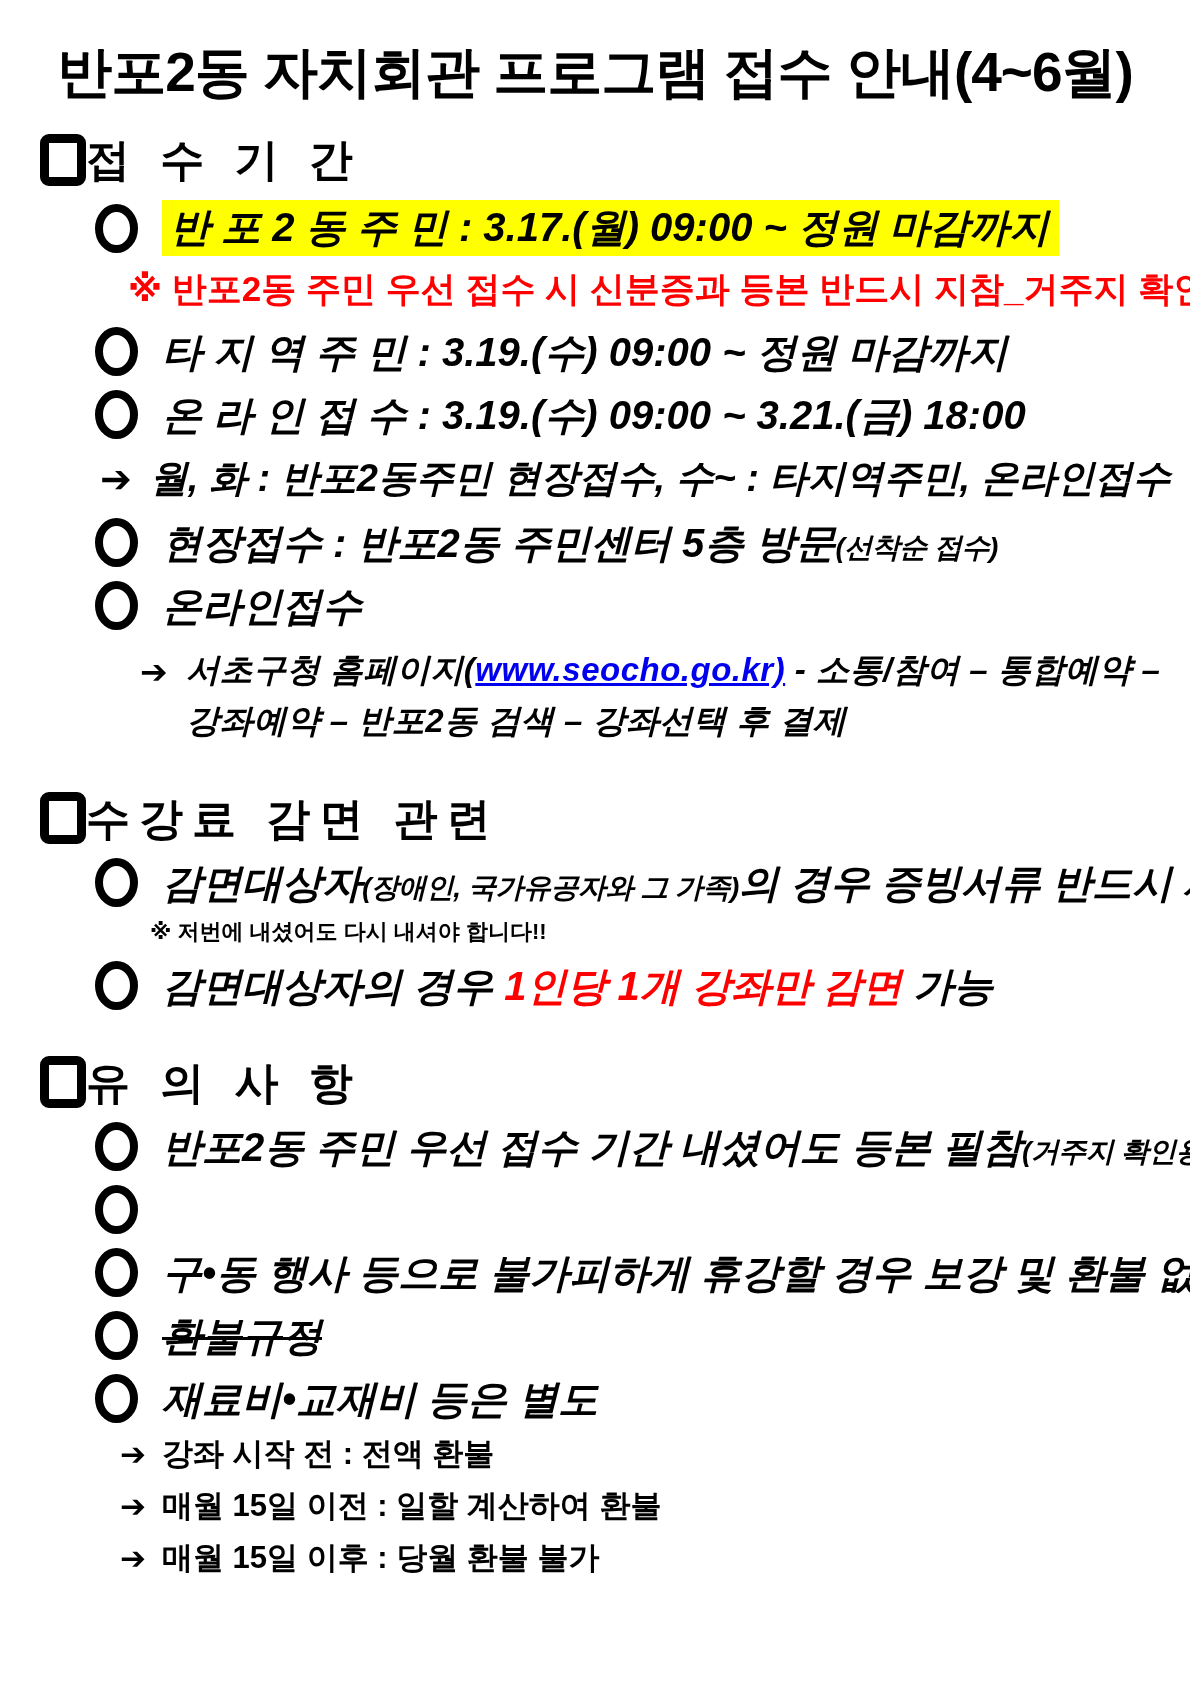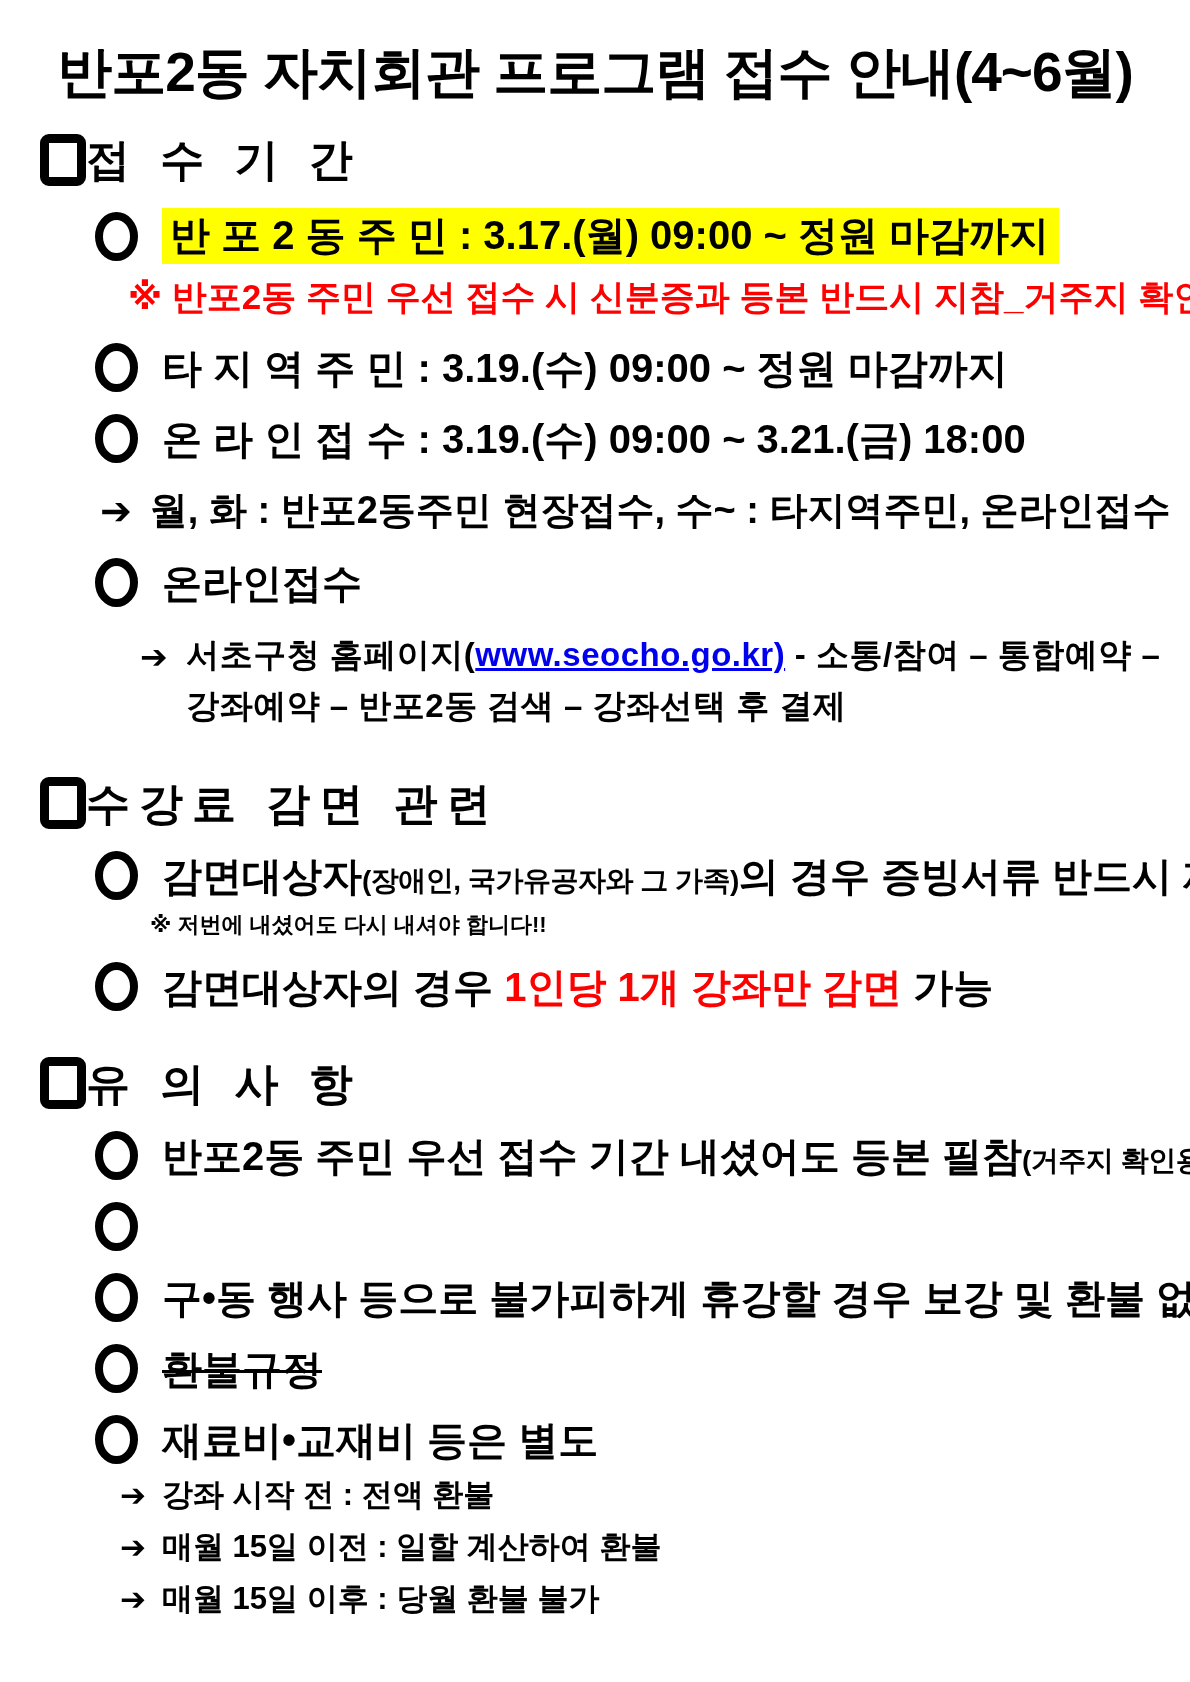--- a/index.html
+++ b/index.html
@@ -48,21 +48,21 @@
   
   .sub-arrow {
     display:flex; align-items:center; gap:16px; margin-left:120px;
     font-size:31px; white-space:nowrap;
   }
   .small { font-size:0.70em; letter-spacing:-0.5px; }
   .red { color:#ff0000; }
   .strike { text-decoration:line-through; text-decoration-thickness:3px; }
   
   .mt-sec1 { margin-top:24px; }
-  .mt-row  { margin-top:22px; }
+  .mt-row  { margin-top:14px;font-style:italic; }
   .mt-note { margin-top:10px; }
   .mt-sec  { margin-top:46px; }
 </style>
 </head>
 <body>
 
 <div class="page">
 
   <div class="title">반포2동 자치회관 프로그램 접수 안내(4~6월)</div>
 
@@ -87,20 +87,24 @@
     <span class="circ-icon"></span>
     <span>온 라 인 접 수 : 3.19.(수) 09:00 ~ 3.21.(금) 18:00</span>
   </div>
 
   <div class="arrow-row mt-row">
     <span class="arrow-glyph">➔</span>
     <span>월, 화 : 반포2동주민 현장접수, 수~ : 타지역주민, 온라인접수</span>
   </div>
 
 
+  <div class="row mt-row">
+    <span class="circ-icon"></span>
+    <span><span>현장접수 : 반포2동 주민센터 5층 방문</span><span class="small">(선착순 접수)</span></span>
+  </div>
 
   <div class="row mt-row">
     <span class="circ-icon"></span>
     <span>온라인접수</span>
   </div>
 
   <div class="m-arrow mt-row">
     <span class="arrow-glyph">➔</span>
     <span>
       <span>서초구청 홈페이지(</span><span class="link">www.seocho.go.kr)</span><span> - 소통/참여 – 통합예약 –</span><br>

